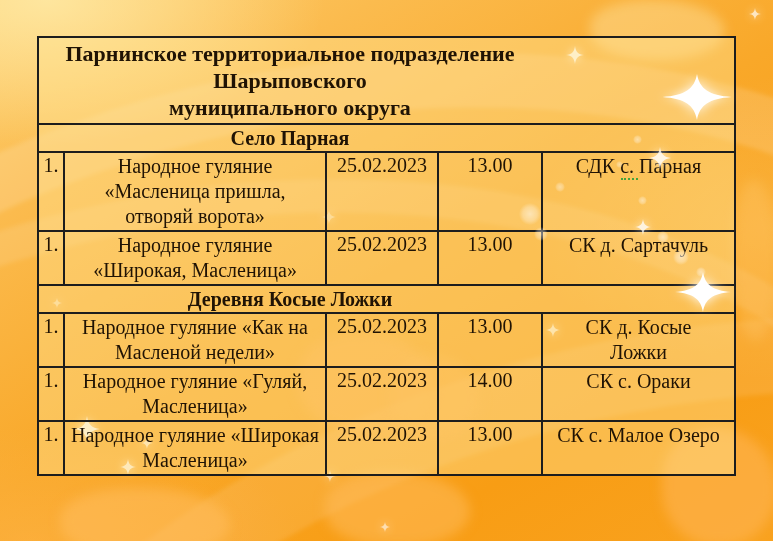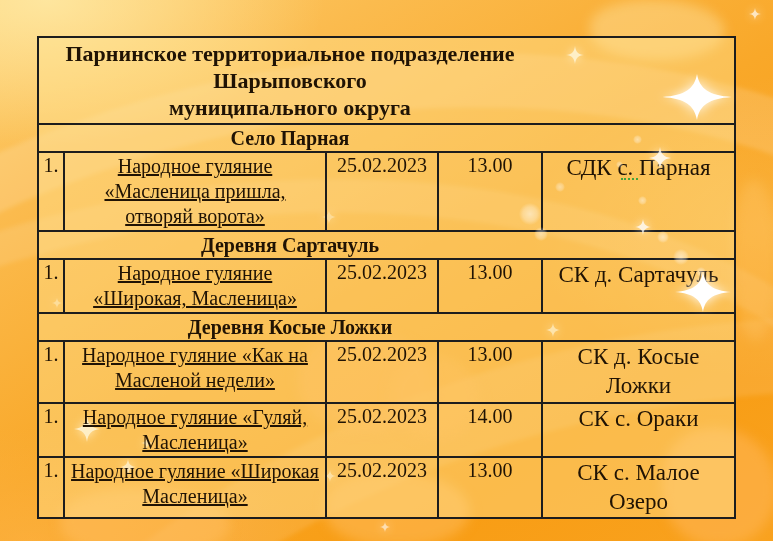--- a/index.html
+++ b/index.html
@@ -28,23 +28,23 @@
     border-collapse:collapse;table-layout:fixed;color:#201304;
   }
   .sched td{border:2px solid #1d1d1d;background:rgba(255,229,150,.42);vertical-align:top;overflow:hidden;}
   .tr-title{height:46px;}
   .tr-sect{height:26px;}
   .tr-d1{height:72px;}
   .tr-d{height:44px;}
   .title-cell{font-weight:bold;font-size:22px;line-height:1.22;text-align:center;padding:3px 193px 2px 0;white-space:pre-line;}
   .sect-cell{font-weight:bold;font-size:20px;line-height:1.2;text-align:center;padding:1px 193px 1px 0;}
   .num{font-size:20px;text-align:center;padding:1px 0 0 0;}
-  .event{font-size:20px;line-height:1.25;text-align:center;padding:1px 5px;text-decoration:underline;}
+  .event{font-size:20px;line-height:1.25;text-align:center;padding:1px 5px;}
   .date,.time{font-size:20px;text-align:center;padding-top:1px;}
-  .loc{font-size:23px;line-height:1.25;text-align:center;padding:1px 2px;white-space:pre-line;position:relative;}
+  .loc{font-size:20px;line-height:1.25;text-align:center;padding:1px 2px;white-space:pre-line;position:relative;}
   .squiggle{position:absolute;left:78px;top:5px;width:17px;height:20px;border-bottom:2px dotted #43a33c;}
 </style>
 </head>
 <body>
 
 <div class="stage">
 
   <div class="decor">
     <div class="swirl s1"></div>
     <div class="swirl s2"></div>
@@ -128,23 +128,20 @@
       <td colspan="5" class="sect-cell">Село Парная</td>
     </tr>
     <tr class="tr-d1">
       <td class="num">1.</td>
       <td class="event">Народное гуляние «Масленица пришла, отворяй ворота»</td>
       <td class="date">25.02.2023</td>
       <td class="time">13.00</td>
       <td class="loc"><span>СДК с. Парная</span><span class="squiggle"></span></td>
     </tr>
 
-    <tr class="tr-sect">
-      <td colspan="5" class="sect-cell">Деревня Сартачуль</td>
-    </tr>
     <tr class="tr-d">
       <td class="num">1.</td>
       <td class="event">Народное гуляние «Широкая, Масленица»</td>
       <td class="date">25.02.2023</td>
       <td class="time">13.00</td>
       <td class="loc">СК д. Сартачуль</td>
     </tr>
 
     <tr class="tr-sect">
       <td colspan="5" class="sect-cell">Деревня Косые Ложки</td>

